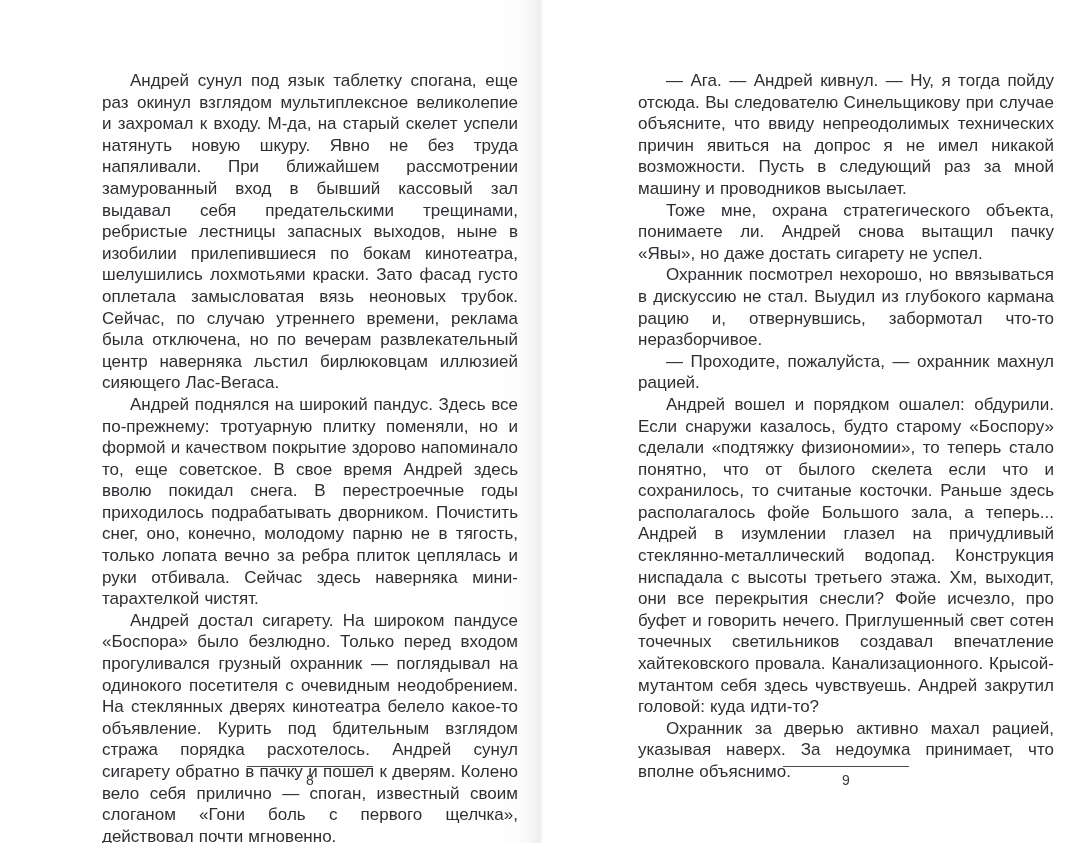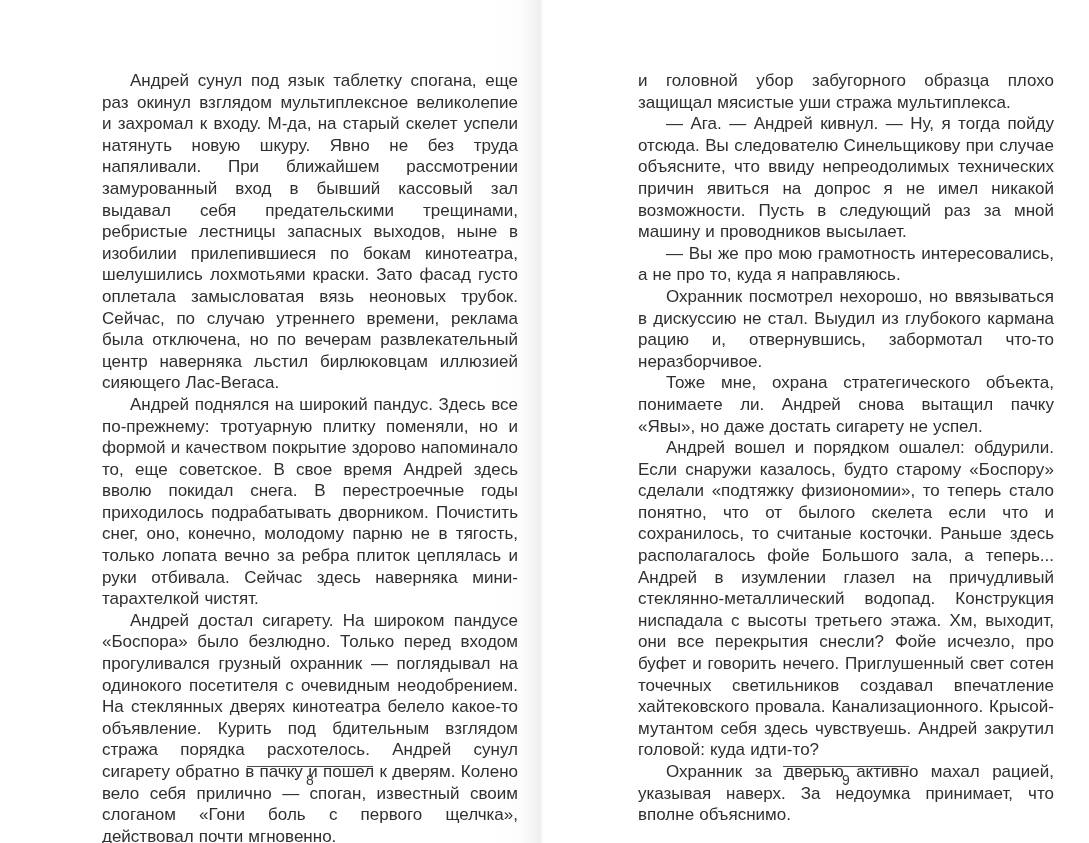--- a/index.html
+++ b/index.html
@@ -76,25 +76,24 @@
   <div class="gutter-shadow"></div>
 
   <div class="page-text left">
       <p class="para">Андрей сунул под язык таблетку спогана, еще раз окинул взглядом мультиплексное великолепие и захромал к входу. М-да, на старый скелет успели натянуть новую шкуру. Явно не без труда напяливали. При ближайшем рассмотрении замурованный вход в бывший кассовый зал выдавал себя предательскими трещинами, ребристые лестницы запасных выходов, ныне в изобилии прилепившиеся по бокам кинотеатра, шелушились лохмотьями краски. Зато фасад густо оплетала замысловатая вязь неоновых трубок. Сейчас, по случаю утреннего времени, реклама была отключена, но по вечерам развлекательный центр наверняка льстил бирлюковцам иллюзией сияющего Лас-Вегаса.</p>
       <p class="para">Андрей поднялся на широкий пандус. Здесь все по-прежнему: тротуарную плитку поменяли, но и формой и качеством покрытие здорово напоминало то, еще советское. В свое время Андрей здесь вволю покидал снега. В перестроечные годы приходилось подрабатывать дворником. Почистить снег, оно, конечно, молодому парню не в тягость, только лопата вечно за ребра плиток цеплялась и руки отбивала. Сейчас здесь наверняка мини-тарахтелкой чистят.</p>
       <p class="para">Андрей достал сигарету. На широком пандусе «Боспора» было безлюдно. Только перед входом прогуливался грузный охранник — поглядывал на одинокого посетителя с очевидным неодобрением. На стеклянных дверях кинотеатра белело какое-то объявление. Курить под бдительным взглядом стража порядка расхотелось. Андрей сунул сигарету обратно в пачку и пошел к дверям. Колено вело себя прилично — споган, известный своим слоганом «Гони боль с первого щелчка», действовал почти мгновенно.</p>
       <p class="para">— Почему не умею? — удивился Андрей. — Я вечернюю школу окончил. И еще курсы радиотелефонистов в армии.</p>
     </div>
 
   <div class="page-text right">
-      <p class="para no-indent">и головной убор забугорного образца плохо защищал мясистые уши стража мультиплекса.</p>
       <p class="para">— Ага. — Андрей кивнул. — Ну, я тогда пойду отсюда. Вы следователю Синельщикову при случае объясните, что ввиду непреодолимых технических причин явиться на допрос я не имел никакой возможности. Пусть в следующий раз за мной машину и проводников высылает.</p>
-      <p class="para">— Вы же про мою грамотность интересовались, а не про то, куда я направляюсь.</p>
+      <p class="para">Тоже мне, охрана стратегического объекта, понимаете ли. Андрей снова вытащил пачку «Явы», но даже достать сигарету не успел.</p>
       <p class="para">Охранник посмотрел нехорошо, но ввязываться в дискуссию не стал. Выудил из глубокого кармана рацию и, отвернувшись, забормотал что-то неразборчивое.</p>
-      <p class="para">Тоже мне, охрана стратегического объекта, понимаете ли. Андрей снова вытащил пачку «Явы», но даже достать сигарету не успел.</p>
+      <p class="para">— Проходите, пожалуйста, — охранник махнул рацией.</p>
       <p class="para">Андрей вошел и порядком ошалел: обдурили. Если снаружи казалось, будто старому «Боспору» сделали «подтяжку физиономии», то теперь стало понятно, что от былого скелета если что и сохранилось, то считаные косточки. Раньше здесь располагалось фойе Большого зала, а теперь... Андрей в изумлении глазел на причудливый стеклянно-металлический водопад. Конструкция ниспадала с высоты третьего этажа. Хм, выходит, они все перекрытия снесли? Фойе исчезло, про буфет и говорить нечего. Приглушенный свет сотен точечных светильников создавал впечатление хайтековского провала. Канализационного. Крысой-мутантом себя здесь чувствуешь. Андрей закрутил головой: куда идти-то?</p>
       <p class="para">Охранник за дверью активно махал рацией, указывая наверх. За недоумка принимает, что вполне объяснимо.</p>
     </div>
 
   <div class="page-footer left">
     <div class="footer-rule"></div>
     <div class="page-number">8</div>
   </div>
 
   <div class="page-footer right">

